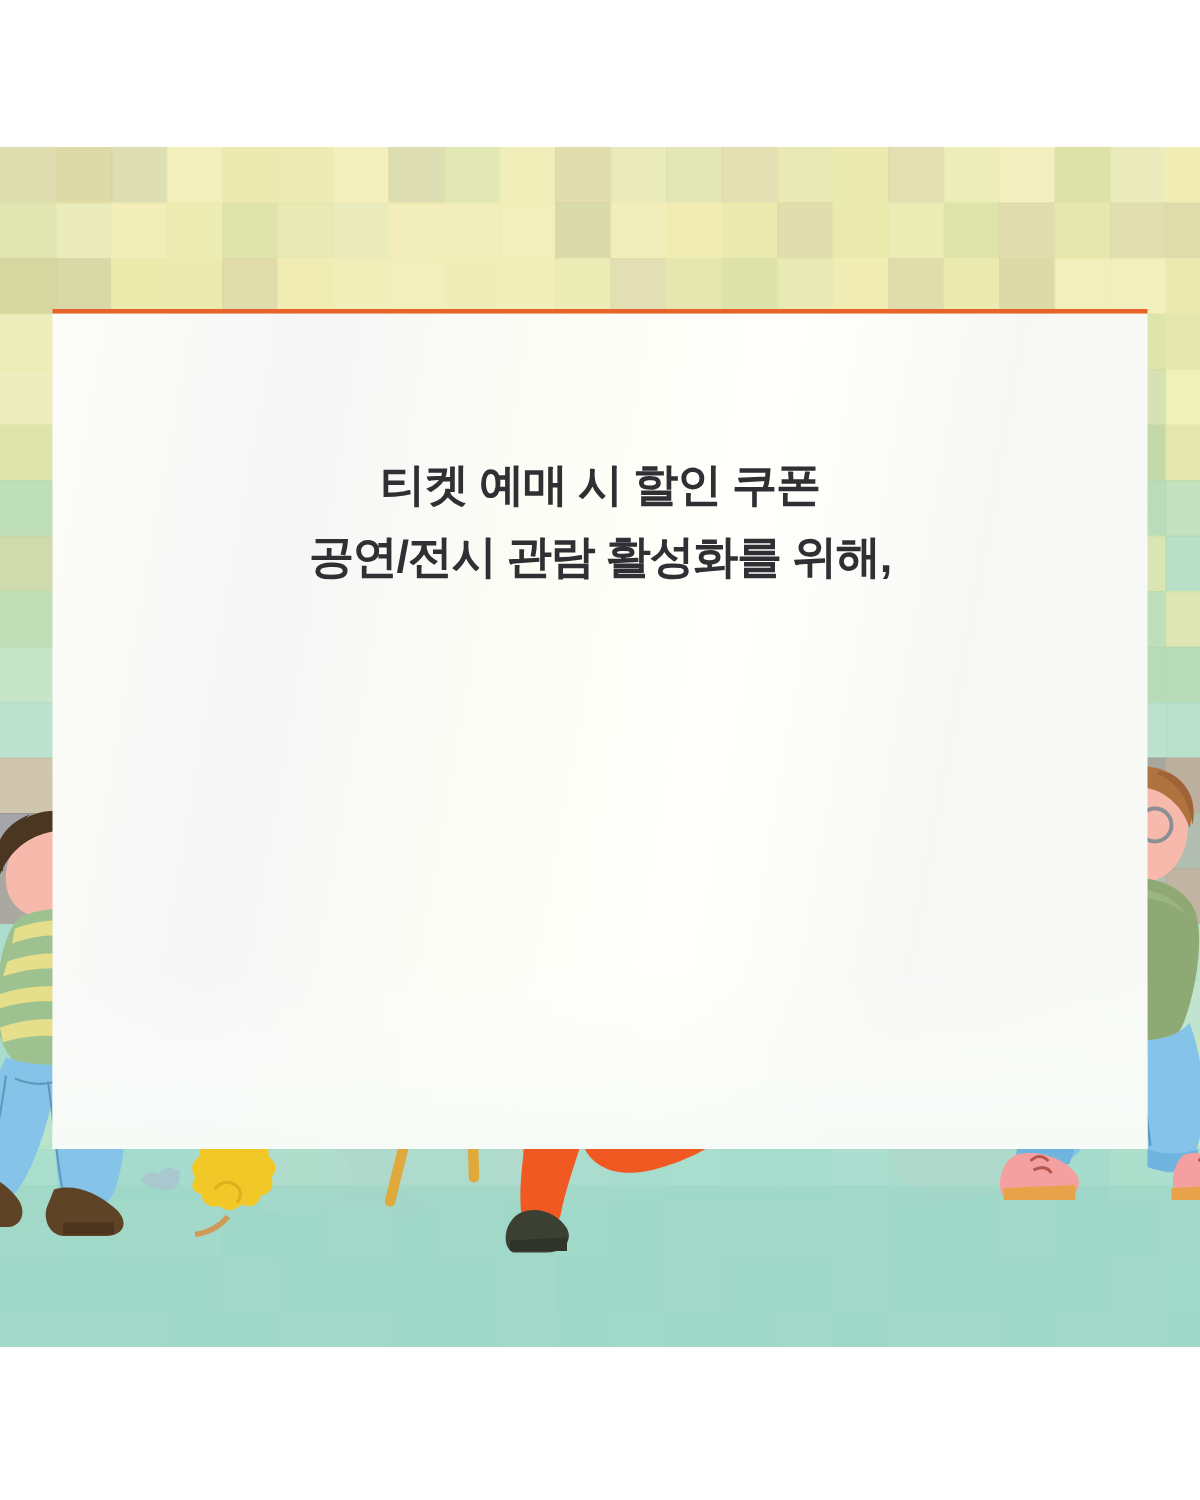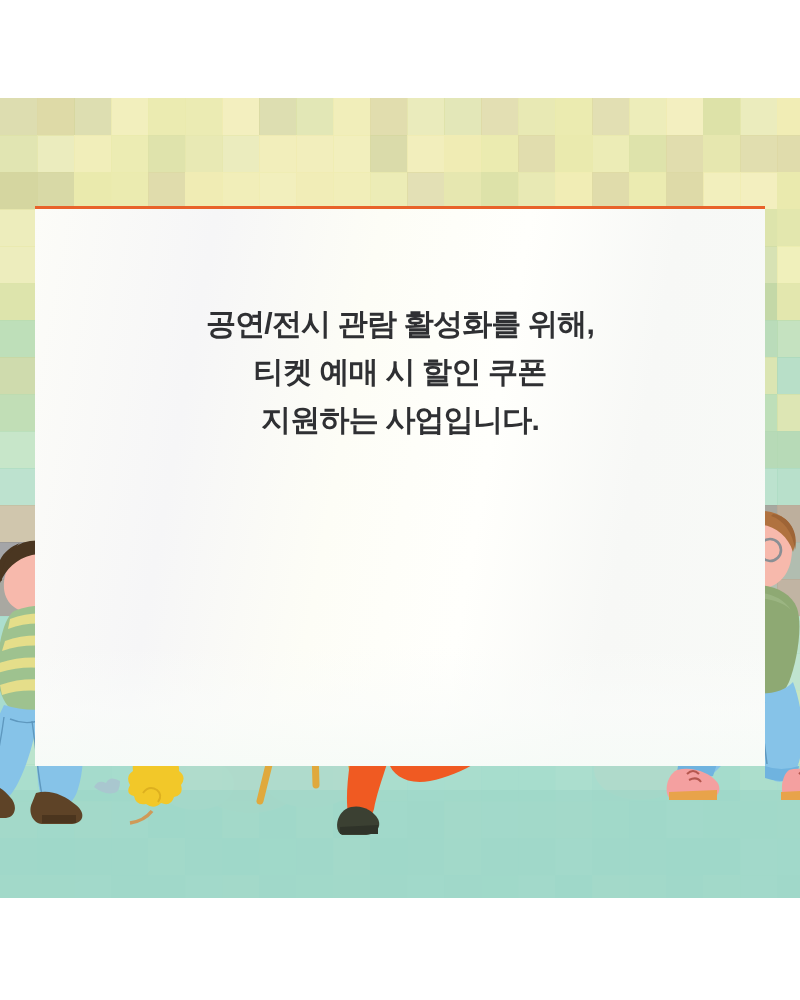--- a/index.html
+++ b/index.html
@@ -866,18 +866,17 @@
       </g>
     </svg>
   </div>
 
   <div id="card">
     <div id="card-fade"></div>
   </div>
 
 
   <div id="body-text">
+    <div class="line">티켓 예매 시 할인 쿠폰</div>
     <div class="line">공연/전시 관람 활성화를 위해,</div>
-    <div class="line">티켓 예매 시 할인 쿠폰</div>
-    <div class="line">지원하는 사업입니다.</div>
   </div>
 
 </div>
 
 </body></html>

